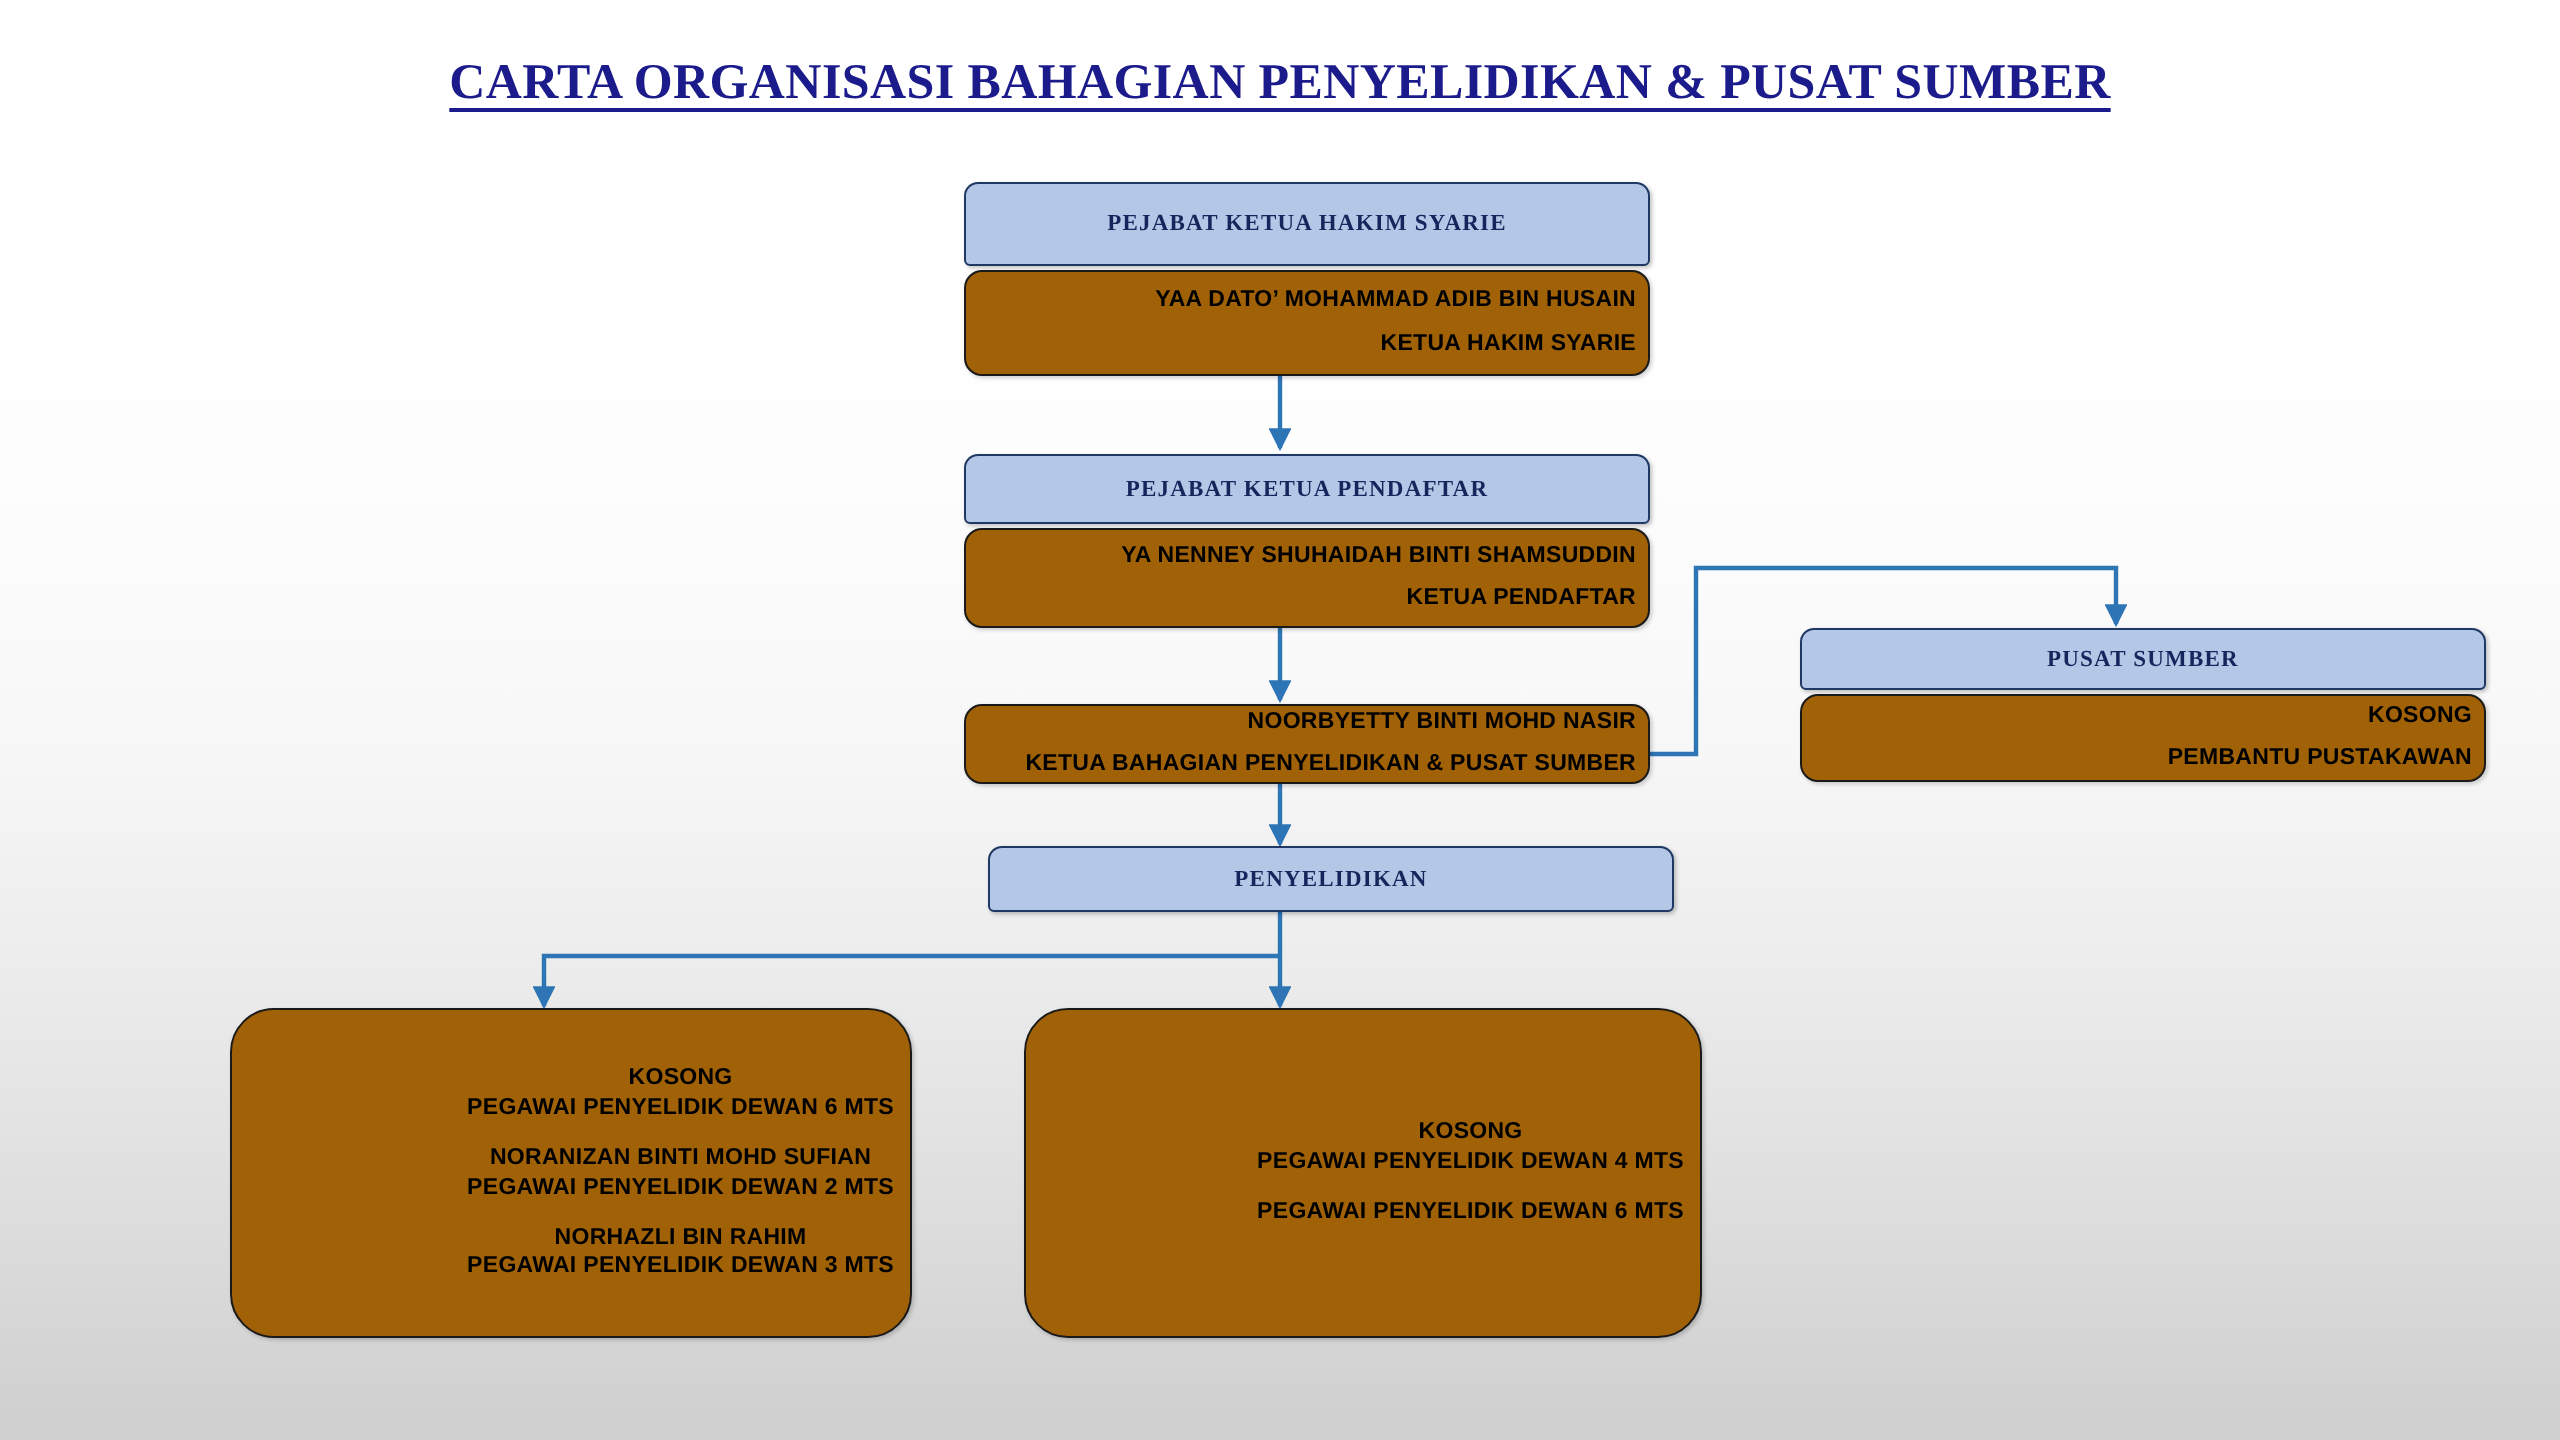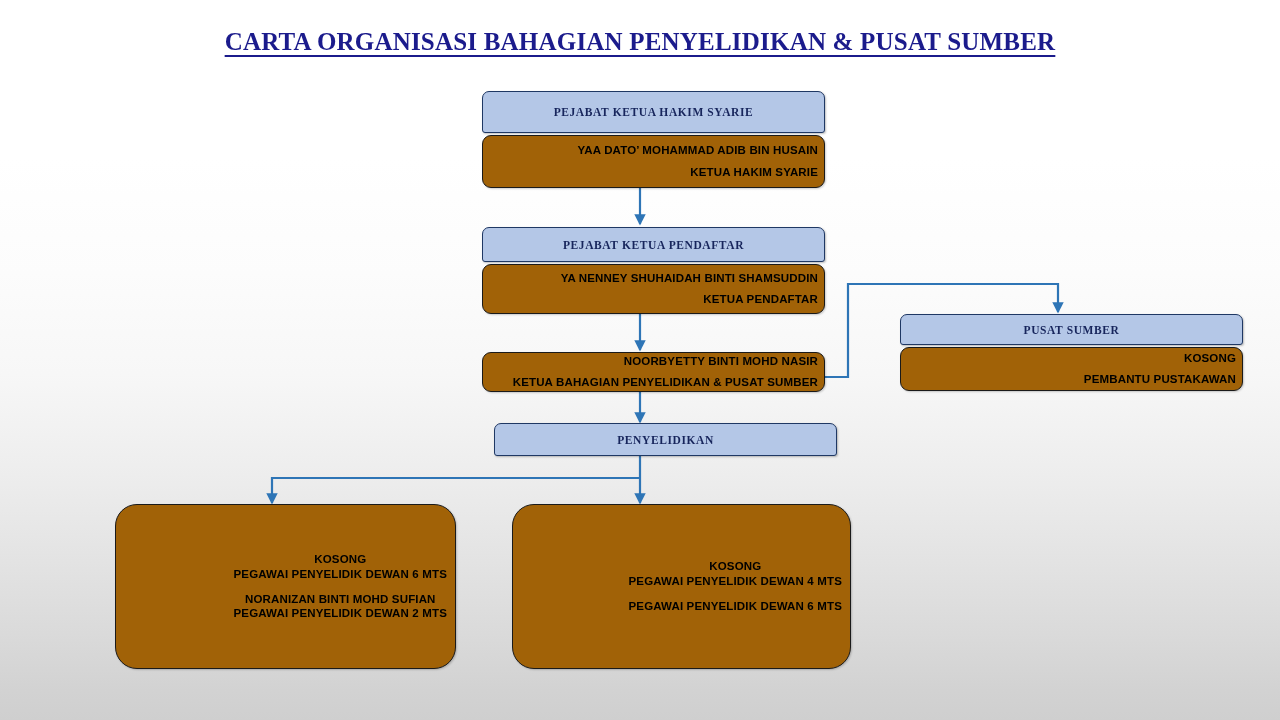--- a/index.html
+++ b/index.html
@@ -188,20 +188,24 @@
   <div class="node" style="left:88px; top:504px; width:368px; height:165px;">
     <div class="node-body big">
       <div class="block">
         <span class="line">KOSONG</span>
         <span class="line">PEGAWAI PENYELIDIK DEWAN 6 MTS</span>
       </div>
       <div class="block">
         <span class="line">NORANIZAN BINTI MOHD SUFIAN</span>
         <span class="line">PEGAWAI PENYELIDIK DEWAN 2 MTS</span>
       </div>
+      <div class="block">
+        <span class="line">NORHAZLI BIN RAHIM</span>
+        <span class="line">PEGAWAI PENYELIDIK DEWAN 3 MTS</span>
+      </div>
     </div>
   </div>
 
   <div class="node" style="left:485px; top:504px; width:366px; height:165px;">
     <div class="node-body big">
       <div class="block">
         <span class="line">KOSONG</span>
         <span class="line">PEGAWAI PENYELIDIK DEWAN 4 MTS</span>
       </div>
       <div class="block">

